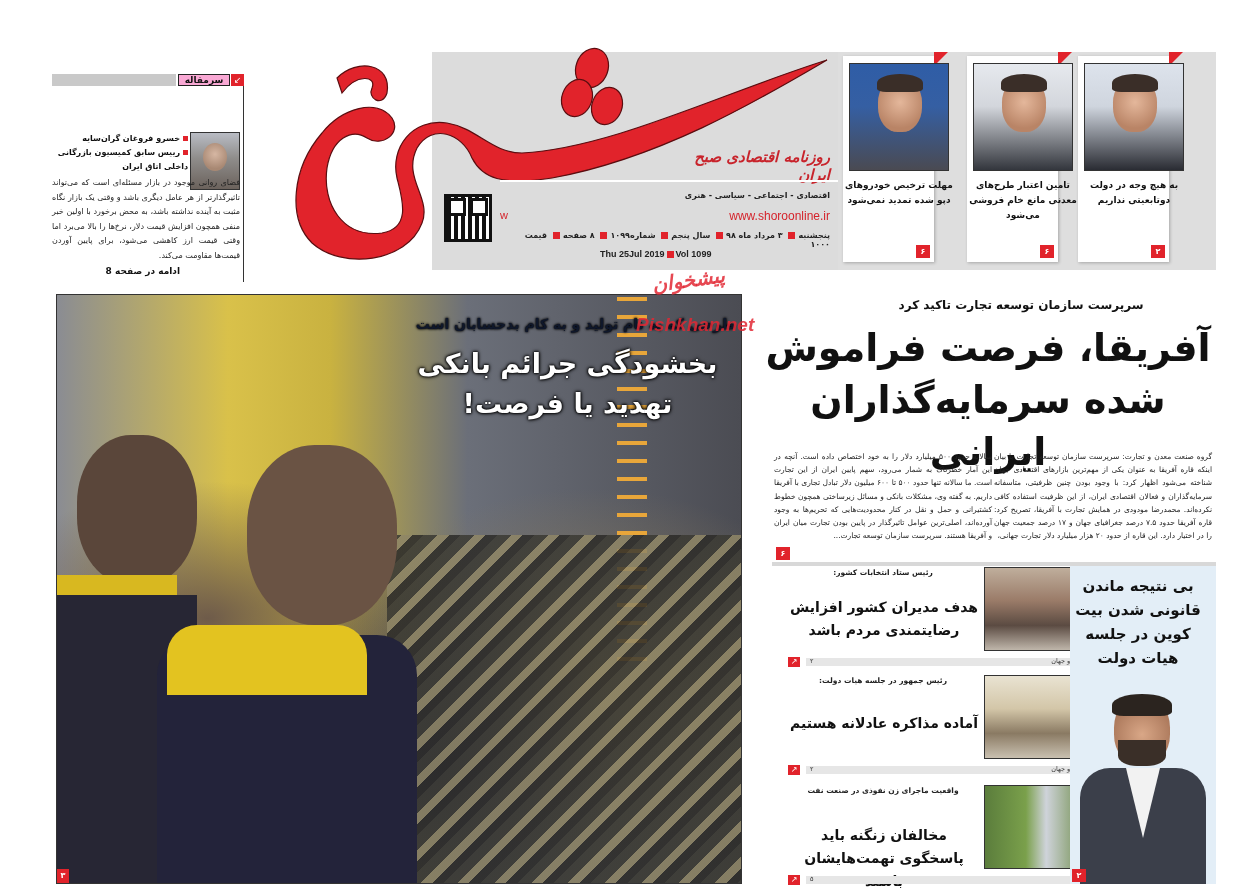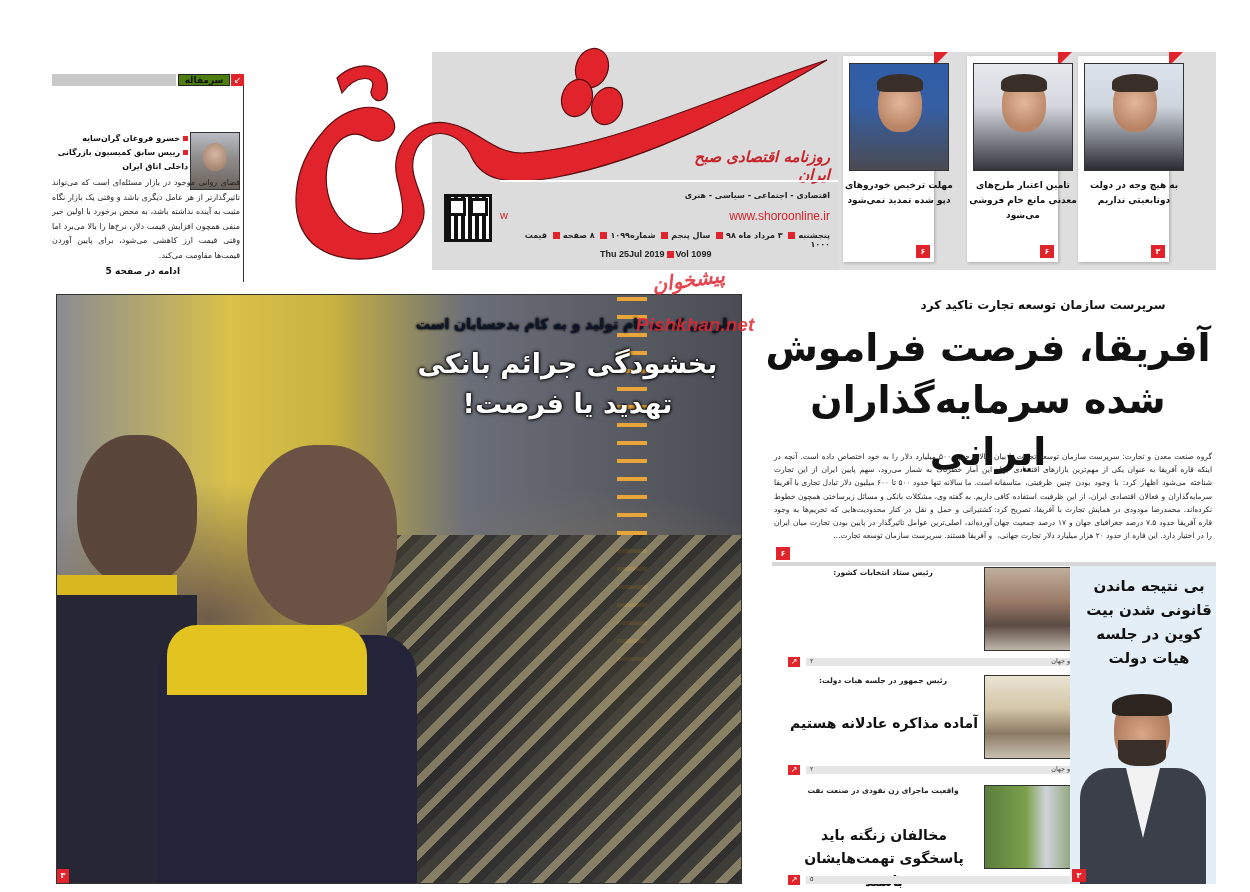--- a/index.html
+++ b/index.html
@@ -5,21 +5,21 @@
   * { box-sizing: border-box; margin: 0; padding: 0; }
   html, body { width: 1250px; height: 892px; background: #ffffff; overflow: hidden; }
   body { position: relative; font-family: "DejaVu Sans", sans-serif; color: #111; direction: rtl; }
 
   .abs { position: absolute; }
 
   
   .editorial { left: 52px; top: 72px; width: 192px; height: 210px; }
   .ed-head { position: absolute; left: 0; top: 2px; width: 192px; height: 12px; }
   .ed-head .bar { position: absolute; left: 0; top: 0; width: 124px; height: 12px; background: #c9c9c9; }
-  .ed-head .label { position: absolute; left: 126px; top: 0; width: 52px; height: 12px; border: 1px solid #222; background: #4d7c0f;
+  .ed-head .label { position: absolute; left: 126px; top: 0; width: 52px; height: 12px; border: 1px solid #222; background: #f9a8d4;
     font: bold 9px "DejaVu Sans", sans-serif; text-align: center; line-height: 10px; }
   .ed-head .icon { position: absolute; right: 0; top: 0; width: 13px; height: 12px; background: #e1232b; color: #fff;
     font-size: 9px; line-height: 12px; text-align: center; }
   .ed-rule { position: absolute; right: 0; top: 14px; width: 1px; height: 196px; background: #333; }
   .ed-title { position: absolute; left: 0; top: 20px; width: 188px; font: bold 11px "DejaVu Sans", sans-serif; text-align: center; line-height: 17px; }
   .ed-photo { position: absolute; left: 138px; top: 60px; width: 50px; height: 58px; border: 1px solid #333;
     background: linear-gradient(180deg, #b9bcc4 0%, #8f8d8b 45%, #6b625c 100%); }
   .ed-photo::after { content:""; position:absolute; left: 12px; top: 10px; width: 24px; height: 28px; border-radius: 50%;
     background: radial-gradient(circle at 50% 40%, #d6b7a3 0%, #a88873 70%); }
   .ed-author { position: absolute; right: 56px; top: 60px; width: 136px; font: bold 8px "DejaVu Sans", sans-serif; line-height: 14px; text-align: right; }
@@ -87,21 +87,21 @@
   .lead-kicker { left: 390px; top: 316px; width: 345px; font: bold 14px "DejaVu Sans", sans-serif; color: #0f172a; text-align: right;
     text-shadow: 0 0 3px #000, 0 0 2px #000; }
   .lead-title { left: 400px; top: 344px; width: 335px; font: bold 27px "DejaVu Sans", sans-serif; color: #fff; text-align: center; line-height: 40px;
     text-shadow: 0 0 4px #000, 0 0 3px #000, 0 0 2px #000; }
 
   
   .wm1 { left: 652px; top: 268px; font: italic bold 20px "DejaVu Serif", serif; color: rgba(226,40,52,0.85); transform: rotate(-8deg); }
   .wm2 { left: 636px; top: 314px; font: italic bold 19px "Liberation Sans", sans-serif; color: rgba(226,40,52,0.85); direction: ltr; }
 
   
-  .main-kicker { left: 870px; top: 298px; width: 346px; font: bold 12px "DejaVu Sans", sans-serif; text-align: center; }
+  .main-kicker { left: 848px; top: 298px; width: 346px; font: bold 12px "DejaVu Sans", sans-serif; text-align: center; }
   .main-title { left: 760px; top: 322px; width: 456px; font: bold 38px "DejaVu Sans", sans-serif; text-align: center; line-height: 52px; letter-spacing: -1px; }
   .main-col { position: absolute; top: 450px; width: 218px; font: 7.5px "DejaVu Sans", sans-serif; line-height: 13.2px; text-align: justify; color: #222; }
   .mc1 { left: 994px; }
   .mc2 { left: 774px; }
   .main-num { left: 776px; top: 547px; width: 14px; height: 13px; background:#e1232b; color:#fff; font: bold 8px "DejaVu Sans", sans-serif; text-align:center; line-height:13px; }
   .main-rule { left: 772px; top: 562px; width: 444px; height: 4px; background: #d8d8d8; }
 
   
   .story { position: absolute; left: 760px; width: 300px; height: 108px; margin-left: 28px; }
   .story .photo { position: absolute; right: 0; top: 5px; width: 104px; height: 84px; border: 1px solid #333; }
@@ -116,21 +116,21 @@
   .s3 { top: 780px; }
   .s1 .title { top: 34px; }
   .s2 .title { top: 42px; }
   .s3 .title { top: 44px; }
   .ps1 { background: linear-gradient(180deg, #bfae9c 0%, #9a7b68 40%, #5b4b42 70%, #bfb6aa 100%); }
   .ps2 { background: linear-gradient(180deg, #e9e3d2 0%, #d3c6a8 40%, #8a7a63 70%, #c9c0b0 100%); }
   .ps3 { background: linear-gradient(90deg, #5b7d3c 0%, #7aa04b 40%, #cfd3da 60%, #6a8a44 100%); }
 
   
   .btc { left: 1070px; top: 566px; width: 146px; height: 318px; background: #e3eef7; overflow: hidden; }
-  .btc .title { position: absolute; left: 16px; top: 8px; width: 126px; font: bold 15px "DejaVu Sans", sans-serif; text-align: center; line-height: 24px; }
+  .btc .title { position: absolute; left: 5px; top: 8px; width: 126px; font: bold 15px "DejaVu Sans", sans-serif; text-align: center; line-height: 24px; }
   .btc .person { position: absolute; left: 10px; top: 130px; width: 126px; height: 190px; }
   .btc .head { position: absolute; left: 34px; top: 0; width: 56px; height: 70px; border-radius: 45%; background: radial-gradient(circle at 50% 55%, #d9a787 0%, #a87558 70%); }
   .btc .hair2 { position: absolute; left: 32px; top: -2px; width: 60px; height: 22px; border-radius: 50% 50% 20% 20%; background: #2b241f; }
   .btc .beard { position: absolute; left: 38px; top: 44px; width: 48px; height: 26px; border-radius: 0 0 40% 40%; background: #3a2f28; }
   .btc .suit { position: absolute; left: 0; top: 72px; width: 126px; height: 120px; background: #3b3f4a; border-radius: 30px 30px 0 0; }
   .btc .collar { position: absolute; left: 46px; top: 72px; width: 34px; height: 70px; background: #f2f2f2; clip-path: polygon(0 0, 100% 0, 50% 100%); }
   .btc .num { position:absolute; left: 2px; bottom: 2px; width: 14px; height: 13px; background:#e1232b; color:#fff; font: bold 8px "DejaVu Sans", sans-serif; text-align:center; line-height:13px; }
 </style>
 </head>
 <body>
@@ -141,21 +141,21 @@
     <div class="label">سرمقاله</div>
     <div class="icon">↙</div>
   </div>
   <div class="ed-rule"></div>
   <div class="ed-photo"></div>
   <div class="ed-author">
     <div><span class="sq"></span><span>خسرو فروغان گران‌سایه</span></div>
     <div><span class="sq"></span><span>رییس سابق کمیسیون بازرگانی داخلی اتاق ایران</span></div>
   </div>
   <div class="ed-body">فضای روانی موجود در بازار مسئله‌ای است که می‌تواند تاثیرگذارتر از هر عامل دیگری باشد و وقتی یک بازار نگاه مثبت به آینده نداشته باشد، به محض برخورد با اولین خبر منفی همچون افزایش قیمت دلار، نرخ‌ها را بالا می‌برد اما وقتی قیمت ارز کاهشی می‌شود، برای پایین آوردن قیمت‌ها مقاومت می‌کند.</div>
-  <div class="ed-more">ادامه در صفحه 5</div>
+  <div class="ed-more">ادامه در صفحه 8</div>
 </div>
 
 <div class="abs mast-gray"></div>
 <svg class="abs logo" viewBox="0 0 560 232" xmlns="http://www.w3.org/2000/svg">
   <path d="M545 22 C 480 60, 380 120, 270 140 C 220 148, 200 140, 190 120 C 180 95, 150 85, 135 110 C 120 140, 150 160, 140 185 C 125 225, 60 232, 30 205 C 5 180, 10 130, 40 95 C 60 70, 95 60, 110 80 C 120 95, 100 110, 85 100 C 70 90, 50 100, 45 130 C 40 165, 60 200, 100 195 C 130 190, 120 160, 115 140 C 108 110, 130 80, 165 85 C 195 90, 210 115, 240 115 C 330 110, 440 55, 545 22 Z" fill="#e1232b" stroke="#5a0d10" stroke-width="1.2"></path>
   <path d="M55 40 C 75 20, 110 25, 105 55 C 100 70, 85 60, 90 50 C 95 38, 75 35, 60 55 Z" fill="#e1232b" stroke="#5a0d10" stroke-width="1.2"></path>
   <ellipse cx="310" cy="30" rx="16" ry="20" fill="#e1232b" stroke="#5a0d10" stroke-width="1.2" transform="rotate(20 310 30)"></ellipse>
   <ellipse cx="295" cy="60" rx="15" ry="19" fill="#e1232b" stroke="#5a0d10" stroke-width="1.2" transform="rotate(20 295 60)"></ellipse>
   <ellipse cx="325" cy="68" rx="15" ry="19" fill="#e1232b" stroke="#5a0d10" stroke-width="1.2" transform="rotate(20 325 68)"></ellipse>
 </svg>
@@ -227,20 +227,21 @@
 <div class="abs main-kicker">سرپرست سازمان توسعه تجارت تاکید کرد</div>
 <div class="abs main-title">آفریقا، فرصت فراموش شده سرمایه‌گذاران ایرانی</div>
 <div class="main-col mc1">گروه صنعت معدن و تجارت: سرپرست سازمان توسعه تجارت با بیان اینکه قاره آفریقا به عنوان یکی از مهم‌ترین بازارهای اقتصادی جهان شناخته می‌شود اظهار کرد: با وجود بودن چنین ظرفیتی، متاسفانه سرمایه‌گذاران و فعالان اقتصادی ایران، از این ظرفیت استفاده کافی نکرده‌اند. محمدرضا مودودی در همایش تجارت با آفریقا، تصریح کرد: قاره آفریقا حدود ۷.۵ درصد جغرافیای جهان و ۱۷ درصد جمعیت جهان را در اختیار دارد. این قاره از حدود ۲۰ هزار میلیارد دلار تجارت جهانی،</div>
 <div class="main-col mc2">سالانه حدود ۵۰۰ میلیارد دلار را به خود اختصاص داده است. آنچه در این آمار خطرناک به شمار می‌رود، سهم پایین ایران از این تجارت است. ما سالانه تنها حدود ۵۰۰ تا ۶۰۰ میلیون دلار تبادل تجاری با آفریقا داریم. به گفته وی، مشکلات بانکی و مسائل زیرساختی همچون خطوط کشتیرانی و حمل و نقل در کنار محدودیت‌هایی که تحریم‌ها به وجود آورده‌اند، اصلی‌ترین عوامل تاثیرگذار در پایین بودن تجارت میان ایران و آفریقا هستند. سرپرست سازمان توسعه تجارت...</div>
 <div class="abs main-num">۶</div>
 <div class="abs main-rule"></div>
 
 <div class="story s1">
   <div class="photo ps1"></div>
   <div class="kicker">رئیس ستاد انتخابات کشور:</div>
+  <div class="title">هدف مدیران کشور افزایش رضایتمندی مردم باشد</div>
   <div class="foot">
     <span class="foot-label">ایران و جهان</span>
     <span class="foot-num">۲</span>
   </div>
   <div class="foot-icon">↗</div>
 </div>
 <div class="story s2">
   <div class="photo ps2"></div>
   <div class="kicker">رئیس جمهور در جلسه هیات دولت:</div>
   <div class="title">آماده مذاکره عادلانه هستیم</div>

